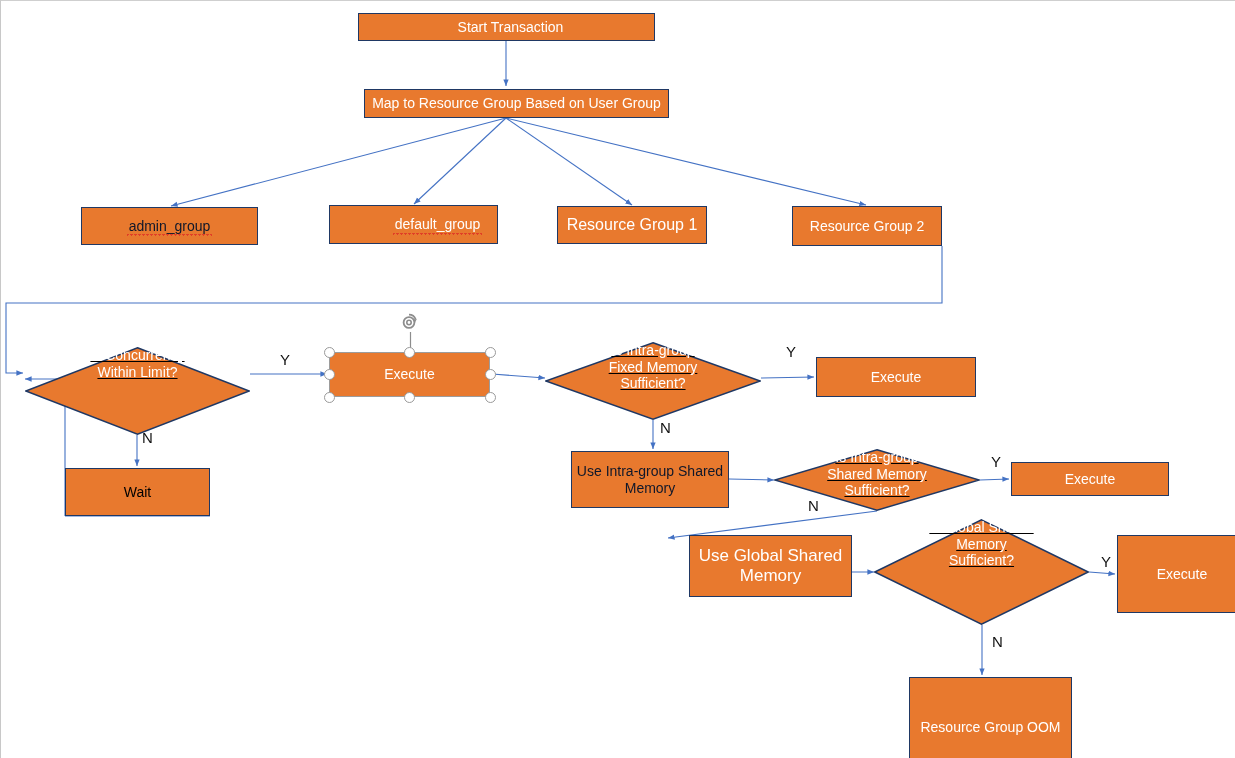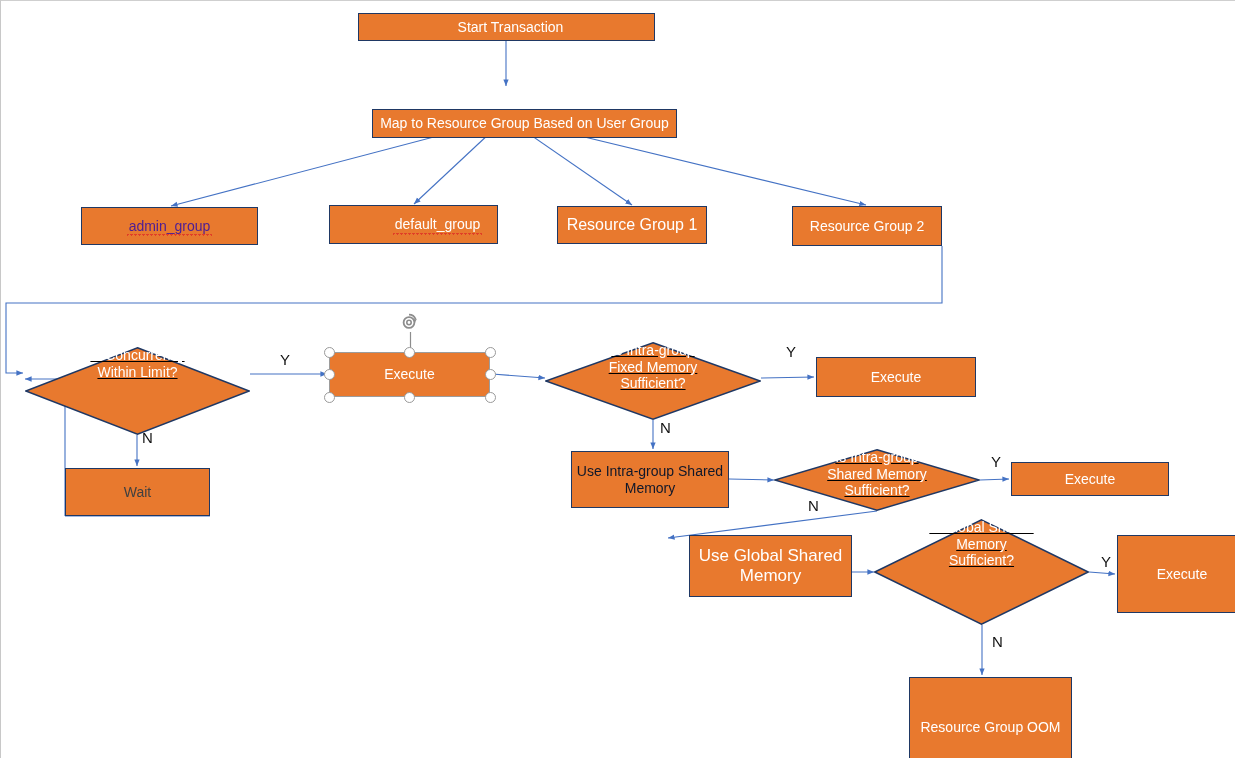--- a/index.html
+++ b/index.html
@@ -147,27 +147,27 @@
         <path d="M 981 624 L 981 674" fill="none" stroke="#4472C4" stroke-width="1.1" marker-end="url(#arrowhead)"></path>
       </g>
   </svg>
 
   <div id="nodes-layer">
       <div class="node rect" style="left: 357px; top: 12px; width: 297px; height: 28px; background: rgb(232, 121, 46); border-color: rgb(31, 56, 100); padding-left: 8px;">
         <div style="font-size: 14px; color: rgb(255, 255, 255);">
           <div>Start Transaction</div>
         </div>
       </div>
-      <div class="node rect" style="left: 371px; top: 88px; width: 305px; height: 29px; background: rgb(232, 121, 46); border-color: rgb(31, 56, 100); margin-top: 20px;">
+      <div class="node rect" style="left: 363px; top: 88px; width: 305px; height: 29px; background: rgb(232, 121, 46); border-color: rgb(31, 56, 100);">
         <div style="font-size: 14px; color: rgb(255, 255, 255);">
           <div>Map to Resource Group Based on User Group</div>
         </div>
       </div>
       <div class="node rect" style="left: 80px; top: 206px; width: 177px; height: 38px; background: rgb(232, 121, 46); border-color: rgb(31, 56, 100);">
-        <div style="font-size: 14px; color: #4c1d95;">
+        <div style="font-size: 14px; color: #0f172a;">
           <div><span class="spell">admin_group</span></div>
         </div>
       </div>
       <div class="node rect" style="left: 328px; top: 204px; width: 169px; height: 39px; background: rgb(232, 121, 46); border-color: rgb(31, 56, 100); padding-left: 48px;">
         <div style="font-size: 14px; color: rgb(255, 255, 255);">
           <div><span class="spell">default_group</span></div>
         </div>
       </div>
       <div class="node rect" style="left: 556px; top: 205px; width: 150px; height: 38px; background: rgb(232, 121, 46); border-color: rgb(31, 56, 100);">
         <div style="font-size: 16px; color: rgb(255, 255, 255);">
@@ -202,21 +202,21 @@
           <div>Fixed Memory</div>
           <div>Sufficient?</div>
         </div>
       </div>
       <div class="node rect" style="left: 815px; top: 356px; width: 160px; height: 40px; background: rgb(232, 121, 46); border-color: rgb(31, 56, 100);">
         <div style="font-size: 14px; color: rgb(255, 255, 255);">
           <div>Execute</div>
         </div>
       </div>
       <div class="node rect" style="left: 64px; top: 467px; width: 145px; height: 48px; background: rgb(232, 121, 46); border-color: rgb(31, 56, 100);">
-        <div style="font-size: 14px; color: #404040;">
+        <div style="font-size: 14px; color: #000000;">
           <div>Wait</div>
         </div>
       </div>
       <div class="node rect" style="left: 570px; top: 450px; width: 158px; height: 57px; background: rgb(232, 121, 46); border-color: rgb(31, 56, 100);">
         <div style="font-size: 14px; color: #0f172a;">
           <div>Use Intra-group Shared</div>
           <div>Memory</div>
         </div>
       </div>
       <div class="diamond-wrap" style="left: 773px; top: 448px; width: 206px; height: 62px;">

